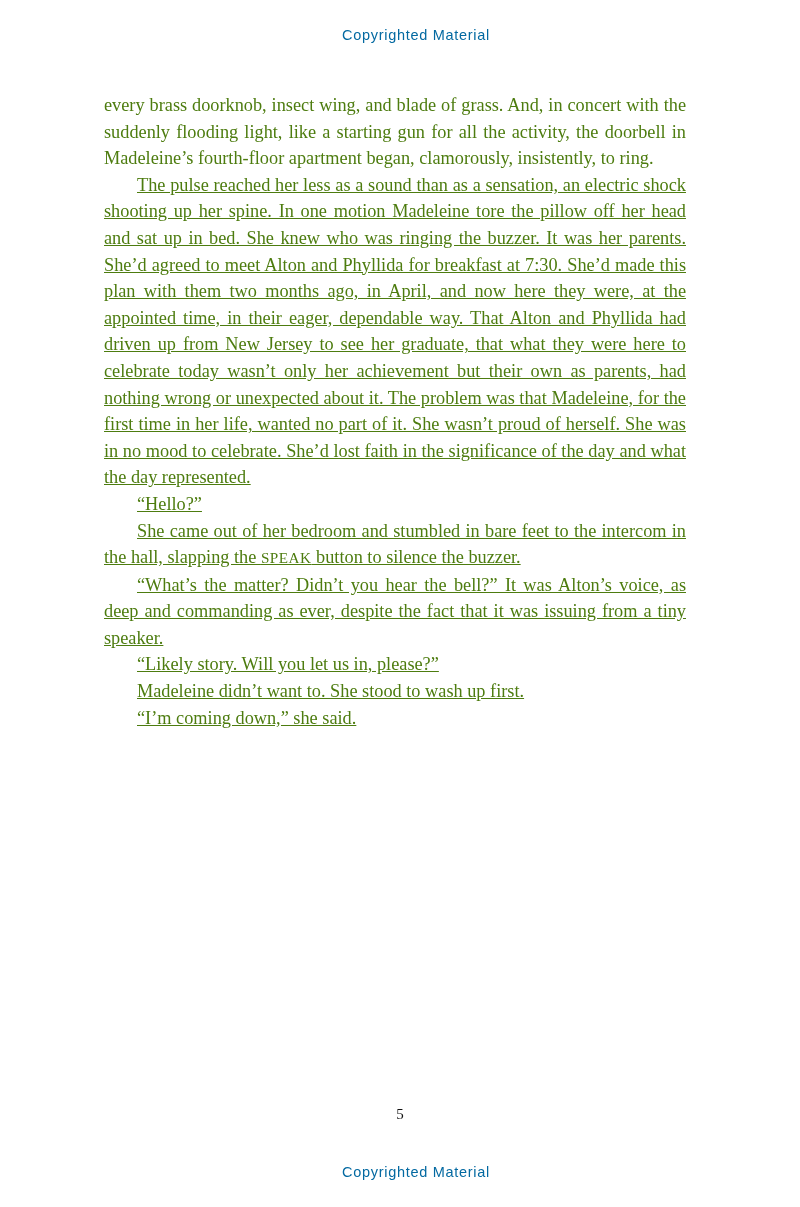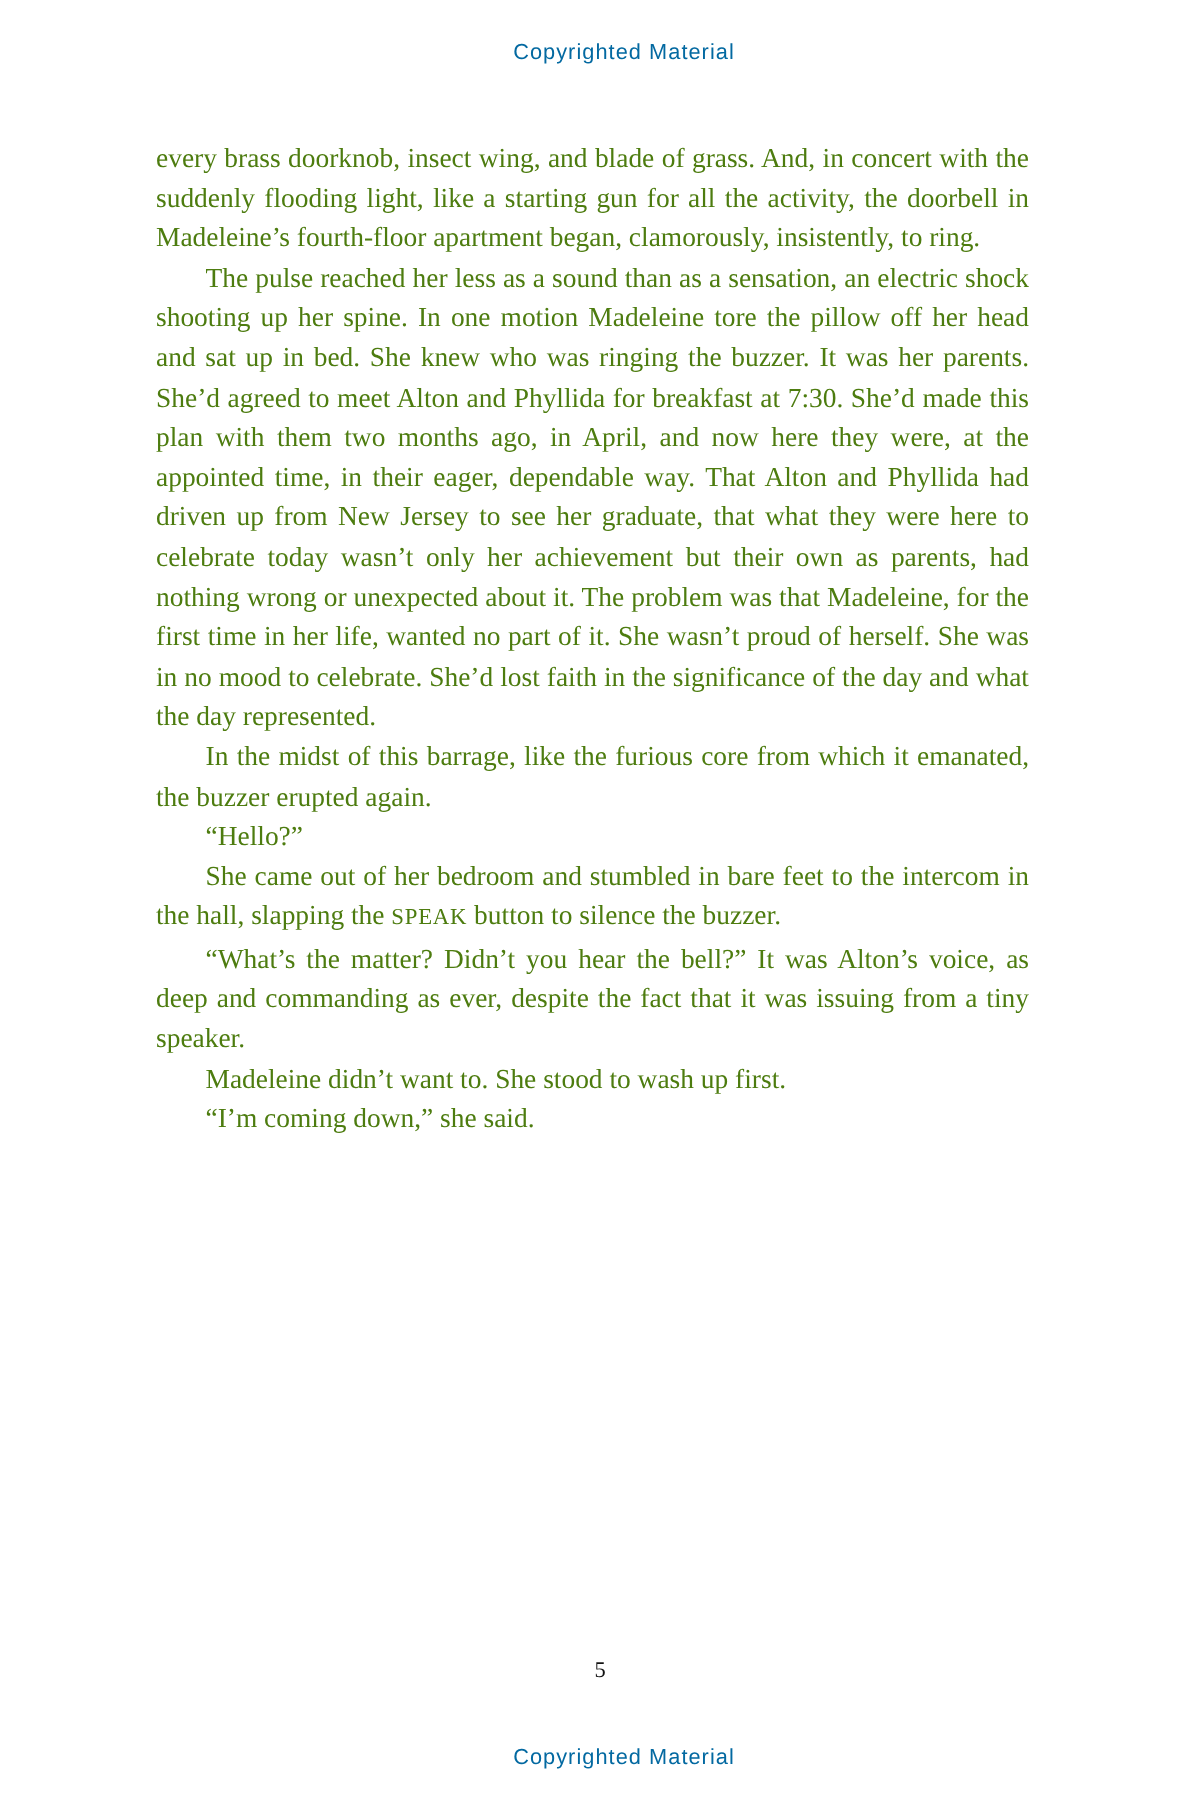--- a/index.html
+++ b/index.html
@@ -45,20 +45,21 @@
     margin: 0;
     font-size: 18.3px;
     line-height: 26.6px;
     text-align: justify;
     text-justify: inter-word;
     color: #4d7c0f;
     hyphens: none;
   }
   p.indent {
     text-indent: 33px;
+    text-decoration: underline;
   }
   .sc {
     font-size: 15.2px;
     letter-spacing: 0.5px;
   }
   .folio {
     position: absolute;
     left: 0;
     top: 1106px;
     width: 800px;
@@ -71,26 +72,26 @@
 <body>
 
 <div class="page">
 
   <div class="watermark-top">Copyrighted Material</div>
 
   <div class="textblock">
 
     <p class="para">every brass doorknob, insect wing, and blade of grass. And, in concert with the suddenly flooding light, like a starting gun for all the activity, the doorbell in Madeleine’s fourth-floor apartment began, clamorously, insistently, to ring.</p>
     <p class="para indent">The pulse reached her less as a sound than as a sensation, an electric shock shooting up her spine. In one motion Madeleine tore the pillow off her head and sat up in bed. She knew who was ringing the buzzer. It was her parents. She’d agreed to meet Alton and Phyllida for breakfast at 7:30. She’d made this plan with them two months ago, in April, and now here they were, at the appointed time, in their eager, dependable way. That Alton and Phyllida had driven up from New Jersey to see her graduate, that what they were here to celebrate today wasn’t only her achievement but their own as parents, had nothing wrong or unexpected about it. The problem was that Madeleine, for the first time in her life, wanted no part of it. She wasn’t proud of herself. She was in no mood to celebrate. She’d lost faith in the significance of the day and what the day represented.</p>
-    <p class="para indent">In the midst of this barrage, like the furious core from which it emanated, the buzzer erupted again.</p>
 
     <p class="para indent">“Hello?”</p>
 
     <p class="para indent"><span>She came out of her bedroom and stumbled in bare feet to the intercom in the hall, slapping the </span><span class="sc">SPEAK</span><span> button to silence the buzzer.</span></p>
     <p class="para indent">“What’s the matter? Didn’t you hear the bell?” It was Alton’s voice, as deep and commanding as ever, despite the fact that it was issuing from a tiny speaker.</p>
+    <p class="para indent">“Likely story. Will you let us in, please?”</p>
     <p class="para indent">Madeleine didn’t want to. She stood to wash up first.</p>
     <p class="para indent">“I’m coming down,” she said.</p>
 
   </div>
 
   <div class="folio">5</div>
 
   <div class="watermark-bottom">Copyrighted Material</div>
 
 </div>

